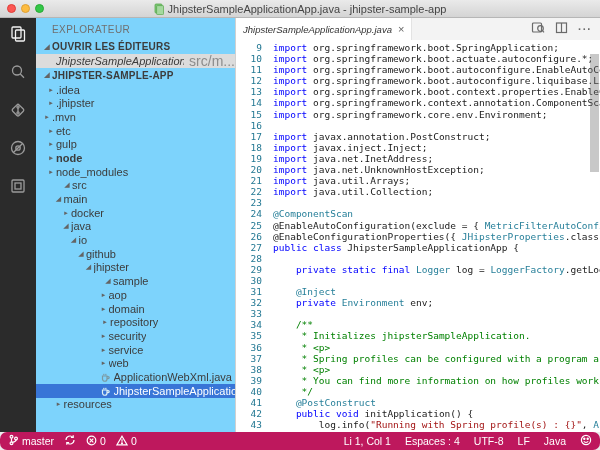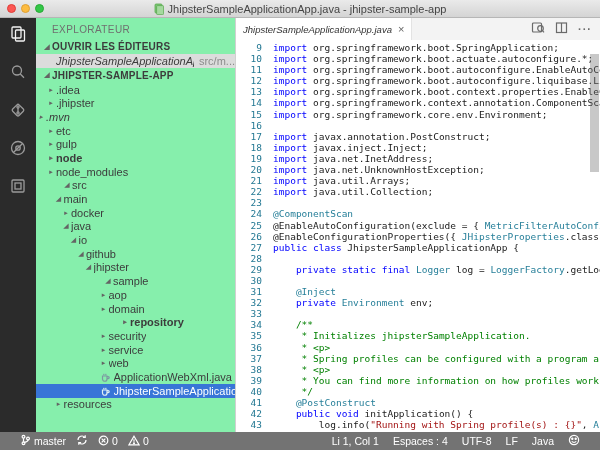--- a/index.html
+++ b/index.html
@@ -23,31 +23,31 @@
   .main { flex:1; display:flex; min-height:0; }
 
   
   .activitybar { width:36px; background:#2b2b2b; display:flex; flex-direction:column;
     align-items:center; padding-top:6px; gap:14px; flex:0 0 36px;}
   .act-item { width:24px; height:24px; display:flex; align-items:center; justify-content:center; }
   .act-item svg { stroke:#9b9b9b; fill:none; stroke-width:1.3; }
   .act-item.active svg { stroke:#f3f3f3; }
 
   
-  .sidebar { width:200px; background:#86efac; border-right:1px solid #d0d0d0;
+  .sidebar { width:200px; background:#7dd3fc; border-right:1px solid #d0d0d0;
     overflow:hidden; font-size:11px; color:#3c3c3c; flex:0 0 200px; display:flex; flex-direction:column;}
   .sb-title { font-size:10px; color:#6f6f6f; letter-spacing:0.4px; padding:6px 0 4px 16px; }
   .section-header { font-size:10px; font-weight:bold; color:#3c3c3c; height:15px;
     display:flex; align-items:center; padding-left:6px; letter-spacing:0.2px; }
   .tw { font-size:7px; color:#646464; width:10px; display:inline-block; text-align:center; flex:0 0 10px;}
   .row { height:13.7px; display:flex; align-items:center; white-space:nowrap; overflow:hidden; }
   .row .label { overflow:hidden; text-overflow:clip; }
   .row.selected { background:#3875d7; color:#fff; }
   .row.oe-item { background:#dcdcdc; font-style:italic; }
-  .row .detail { color:#8c8c8c; font-size:11px; margin-left:5px; font-style:normal;text-align:right; }
+  .row .detail { color:#8c8c8c; font-size:14px; margin-left:5px; font-style:normal;text-align:right; }
   .file-ic { width:12px; height:11px; flex:0 0 12px; margin-right:3px; display:inline-flex; align-items:center; justify-content:center;}
   .file-ic svg{ stroke:#7c99a1; fill:none; stroke-width:1.2;}
   .row.selected .file-ic svg{ stroke:#dff0f5; }
 
   
   .editor { flex:1; display:flex; flex-direction:column; min-width:0; background:#fff; position:relative;}
   .tabbar { height:22px; background:#f3f3f3; display:flex; align-items:stretch; flex:0 0 22px; }
   .tab { background:#fff; display:flex; align-items:center; padding:0 7px; gap:6px;
     font-size:9.5px; color:#333; font-style:italic; border-right:1px solid #e3e3e3;}
   .tab .close { font-style:normal; color:#666; font-size:11px; line-height:1; }
@@ -59,22 +59,22 @@
     font-family:"DejaVu Sans Mono", monospace; font-size:9.5px; line-height:11.1px; padding-top:2px;}
   .line { display:flex; white-space:pre; height:11.1px; }
   .gutter { width:26px; text-align:right; color:#237893; flex:0 0 26px; }
   .codetxt { padding-left:11px; color:#1a1a1a; }
   .k { color:#0000ff; } .t { color:#267f99; } .s { color:#a31515; }
   .c { color:#008000; } .d { color:#1a1a1a; }
   .vscroll { position:absolute; right:1px; top:14px; width:9px; height:118px;
     background:rgba(110,110,110,0.38); }
 
   
-  .statusbar { height:18px; background:#737373; color:#fff; display:flex; align-items:center;
-    font-size:10.5px; flex:0 0 18px; padding:0 20px; }
+  .statusbar { height:18px; background:#be185d; color:#fff; display:flex; align-items:center;
+    font-size:10.5px; flex:0 0 18px; padding:0 8px;border-radius:7px; }
   .sb-left { display:flex; align-items:center; gap:10px; }
   .sb-right { margin-left:auto; display:flex; align-items:center; gap:14px; }
   .sb-item { display:flex; align-items:center; gap:3px; }
   .sb-item svg { stroke:#fff; fill:none; stroke-width:1.2; }
 </style>
 </head>
 <body>
 
 <div class="window">
 
@@ -151,21 +151,21 @@
       </div>
       <div id="file-tree">
           <div class="row" style="padding-left: 10px;">
             <span class="tw">▸</span>
             <span class="label">.idea</span>
           </div>
           <div class="row" style="padding-left: 10px;">
             <span class="tw">▸</span>
             <span class="label">.jhipster</span>
           </div>
-          <div class="row" style="padding-left: 0; font-style: italic;">
+          <div class="row" style="padding-left: 6px;">
             <span class="tw">▸</span>
             <span class="label">.mvn</span>
           </div>
           <div class="row" style="padding-left: 10px;">
             <span class="tw">▸</span>
             <span class="label">etc</span>
           </div>
           <div class="row" style="padding-left: 10px;">
             <span class="tw">▸</span>
             <span class="label">gulp</span>
@@ -211,21 +211,21 @@
             <span class="label">sample</span>
           </div>
           <div class="row" style="padding-left: 62.5px;">
             <span class="tw">▸</span>
             <span class="label">aop</span>
           </div>
           <div class="row" style="padding-left: 62.5px;">
             <span class="tw">▸</span>
             <span class="label">domain</span>
           </div>
-          <div class="row" style="padding-left: 84px; font-weight: bold;">
+          <div class="row" style="padding-left: 64px;">
             <span class="tw">▸</span>
             <span class="label">repository</span>
           </div>
           <div class="row" style="padding-left: 62.5px;">
             <span class="tw">▸</span>
             <span class="label">security</span>
           </div>
           <div class="row" style="padding-left: 62.5px;">
             <span class="tw">▸</span>
             <span class="label">service</span>

